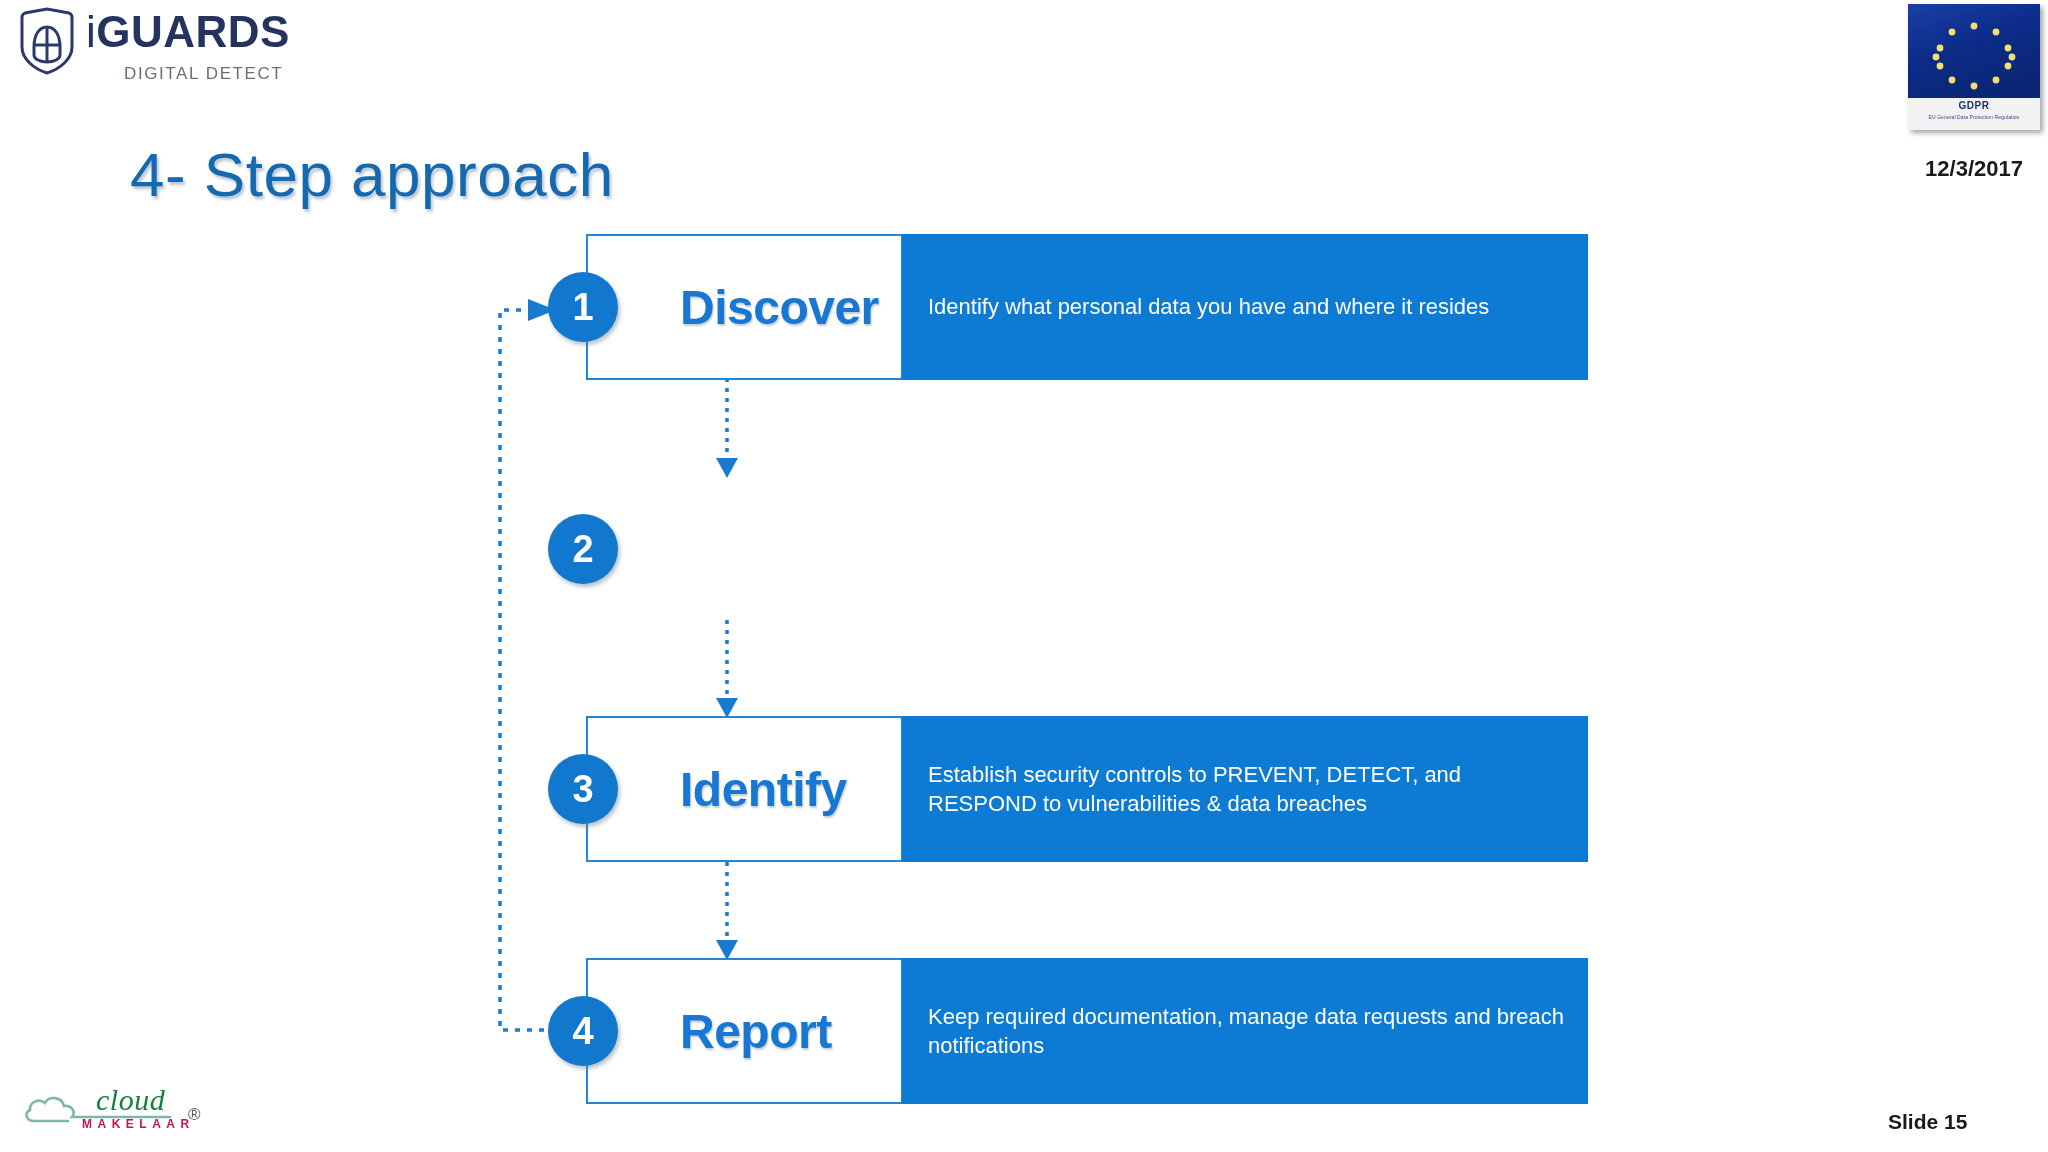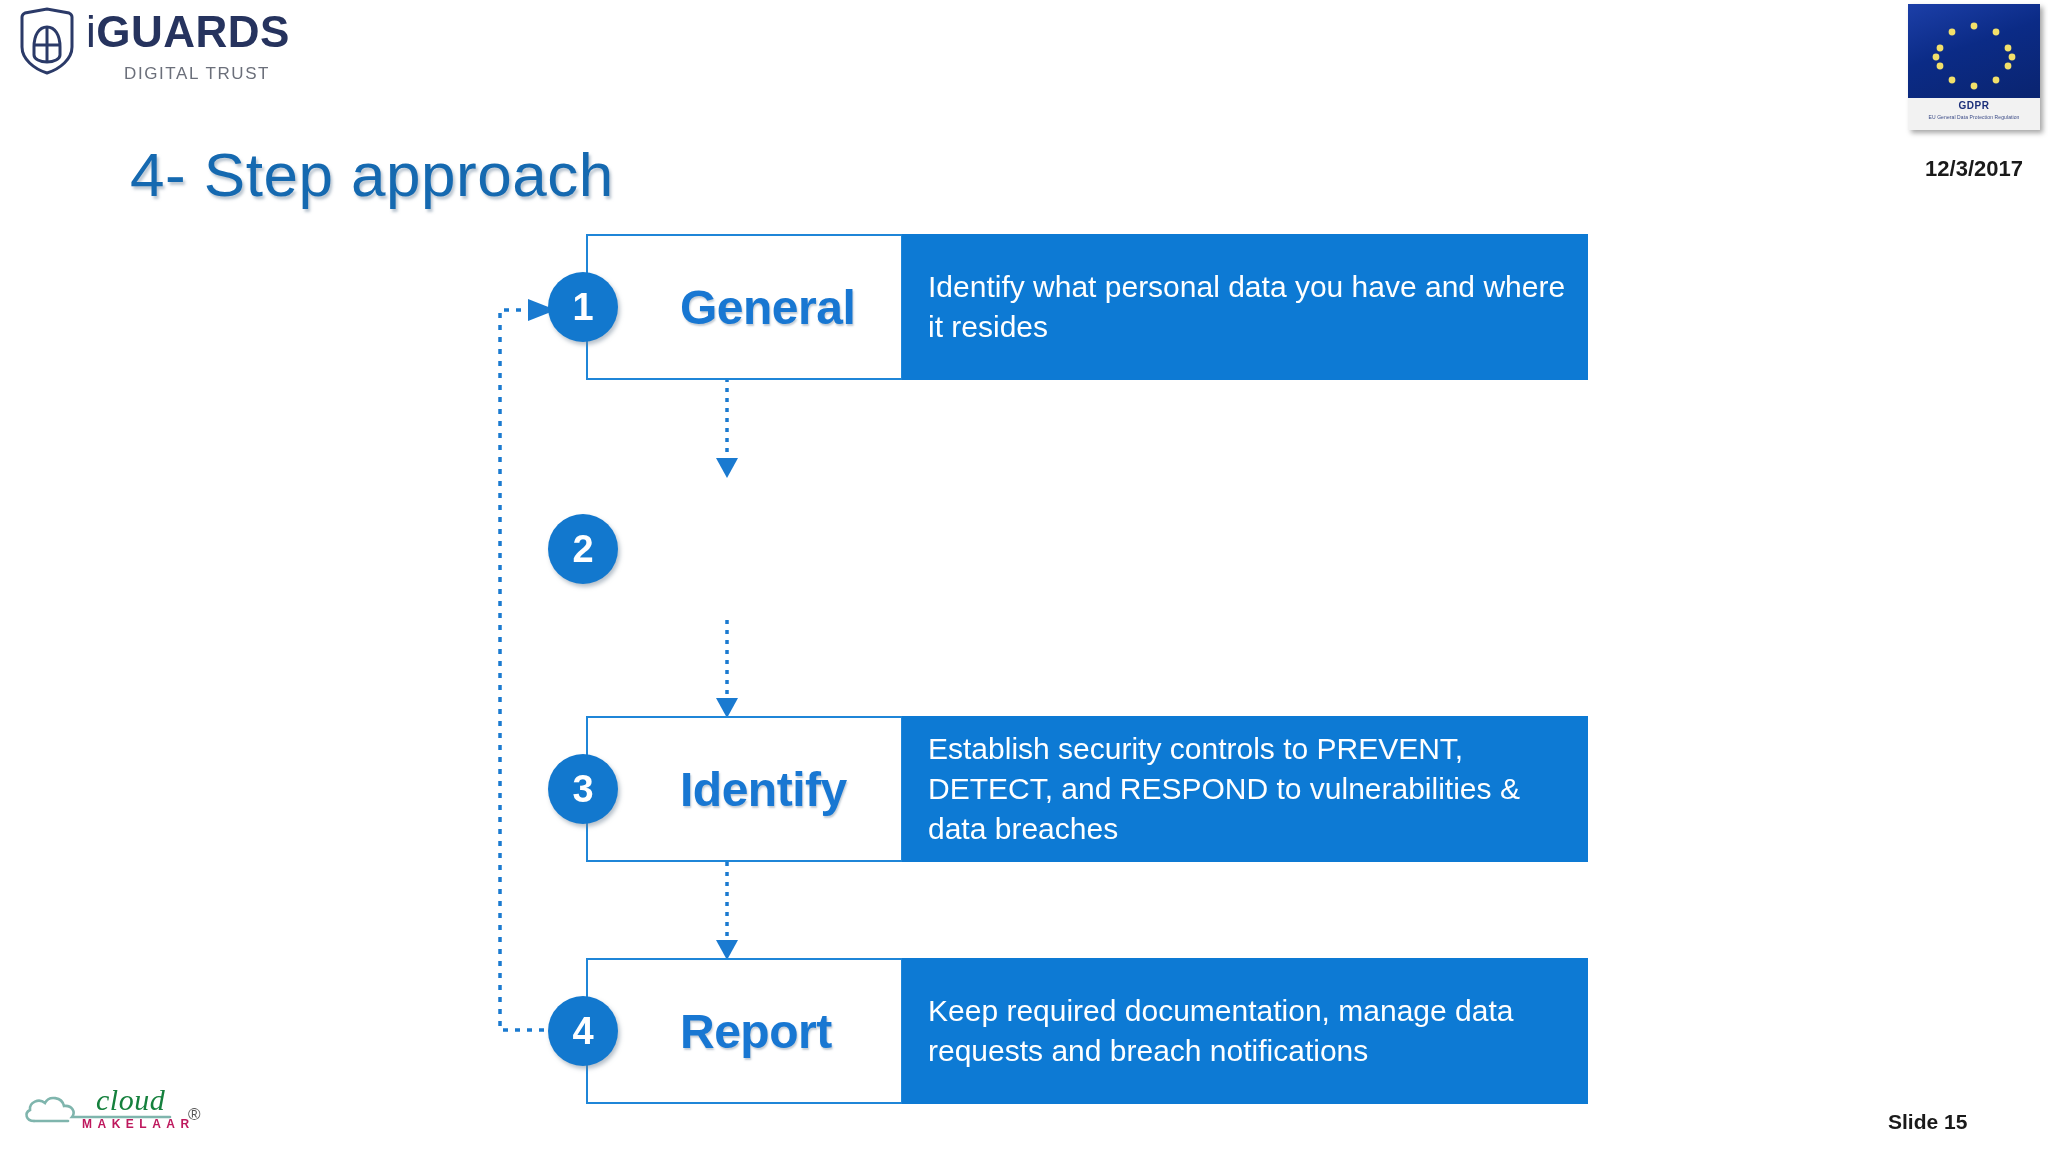--- a/index.html
+++ b/index.html
@@ -143,21 +143,21 @@
     height: 146px;
     background: #0d7ad4;
     box-sizing: border-box;
     padding: 0 18px 0 26px;
     display: flex;
     flex-direction: column;
     justify-content: center;
   }
   .step-desc-text {
     color: #ffffff;
-    font-size: 30px;
+    font-size: 22px;
     line-height: 1.33;
     font-weight: 400;
   }
   .step-label-box {
     position: absolute;
     left: 0;
     top: 0;
     width: 317px;
     height: 146px;
     background: #ffffff;
@@ -255,21 +255,21 @@
   <div id="brand">
     <div id="brand-shield">
       <svg width="62" height="68" viewBox="0 0 62 68">
         <path d="M6 10 C6 8 7 7 9 6 L31 2 L53 6 C55 7 56 8 56 10 L56 40 C56 52 44 62 31 66 C18 62 6 52 6 40 Z" fill="none" stroke="#2b3a68" stroke-width="3"></path>
         <path d="M18 40 C18 28 23 20 31 20 C39 20 44 28 44 40 L44 48 C44 52 38 55 31 55 C24 55 18 52 18 48 Z" fill="none" stroke="#2b3a68" stroke-width="3"></path>
         <line x1="31" y1="20" x2="31" y2="55" stroke="#2b3a68" stroke-width="3"></line>
         <line x1="18" y1="38" x2="44" y2="38" stroke="#2b3a68" stroke-width="3"></line>
       </svg>
     </div>
     <div id="brand-name"><span class="i-lower">i</span><span>GUARDS</span></div>
-    <div id="brand-tag">DIGITAL TRUST</div>
+    <div id="brand-tag">DIGITAL DETECT</div>
   </div>
 
   <div id="page-title">4- Step approach</div>
 
   <div id="gdpr-badge">
     <div id="gdpr-flag">
       <svg width="132" height="94" viewBox="0 0 132 94">
         <g fill="#f2e06a">
           <circle cx="66" cy="22" r="3.4"></circle>
           <circle cx="88" cy="28" r="3.4"></circle>
@@ -305,21 +305,21 @@
 
       <line x1="727" y1="620" x2="727" y2="702" stroke="#1a7ad0" stroke-width="3.5" stroke-dasharray="4,6"></line>
       <polygon points="716,698 738,698 727,718" fill="#1a7ad0"></polygon>
 
       <line x1="727" y1="862" x2="727" y2="944" stroke="#1a7ad0" stroke-width="3.5" stroke-dasharray="4,6"></line>
       <polygon points="716,940 738,940 727,960" fill="#1a7ad0"></polygon>
     </svg>
 
     <div class="step-row" style="top:234px">
       <div class="step-label-box">
-        <span class="step-label-text">General</span>
+        <span class="step-label-text">Discover</span>
       </div>
       <div class="step-desc">
         <span class="step-desc-text">Identify what personal data you have and where it resides</span>
       </div>
     </div>
     <div class="step-circle" style="top:272px">1</div>
 
     <div class="step-circle" style="top:514px">2</div>
 
     <div class="step-row" style="top:716px">

